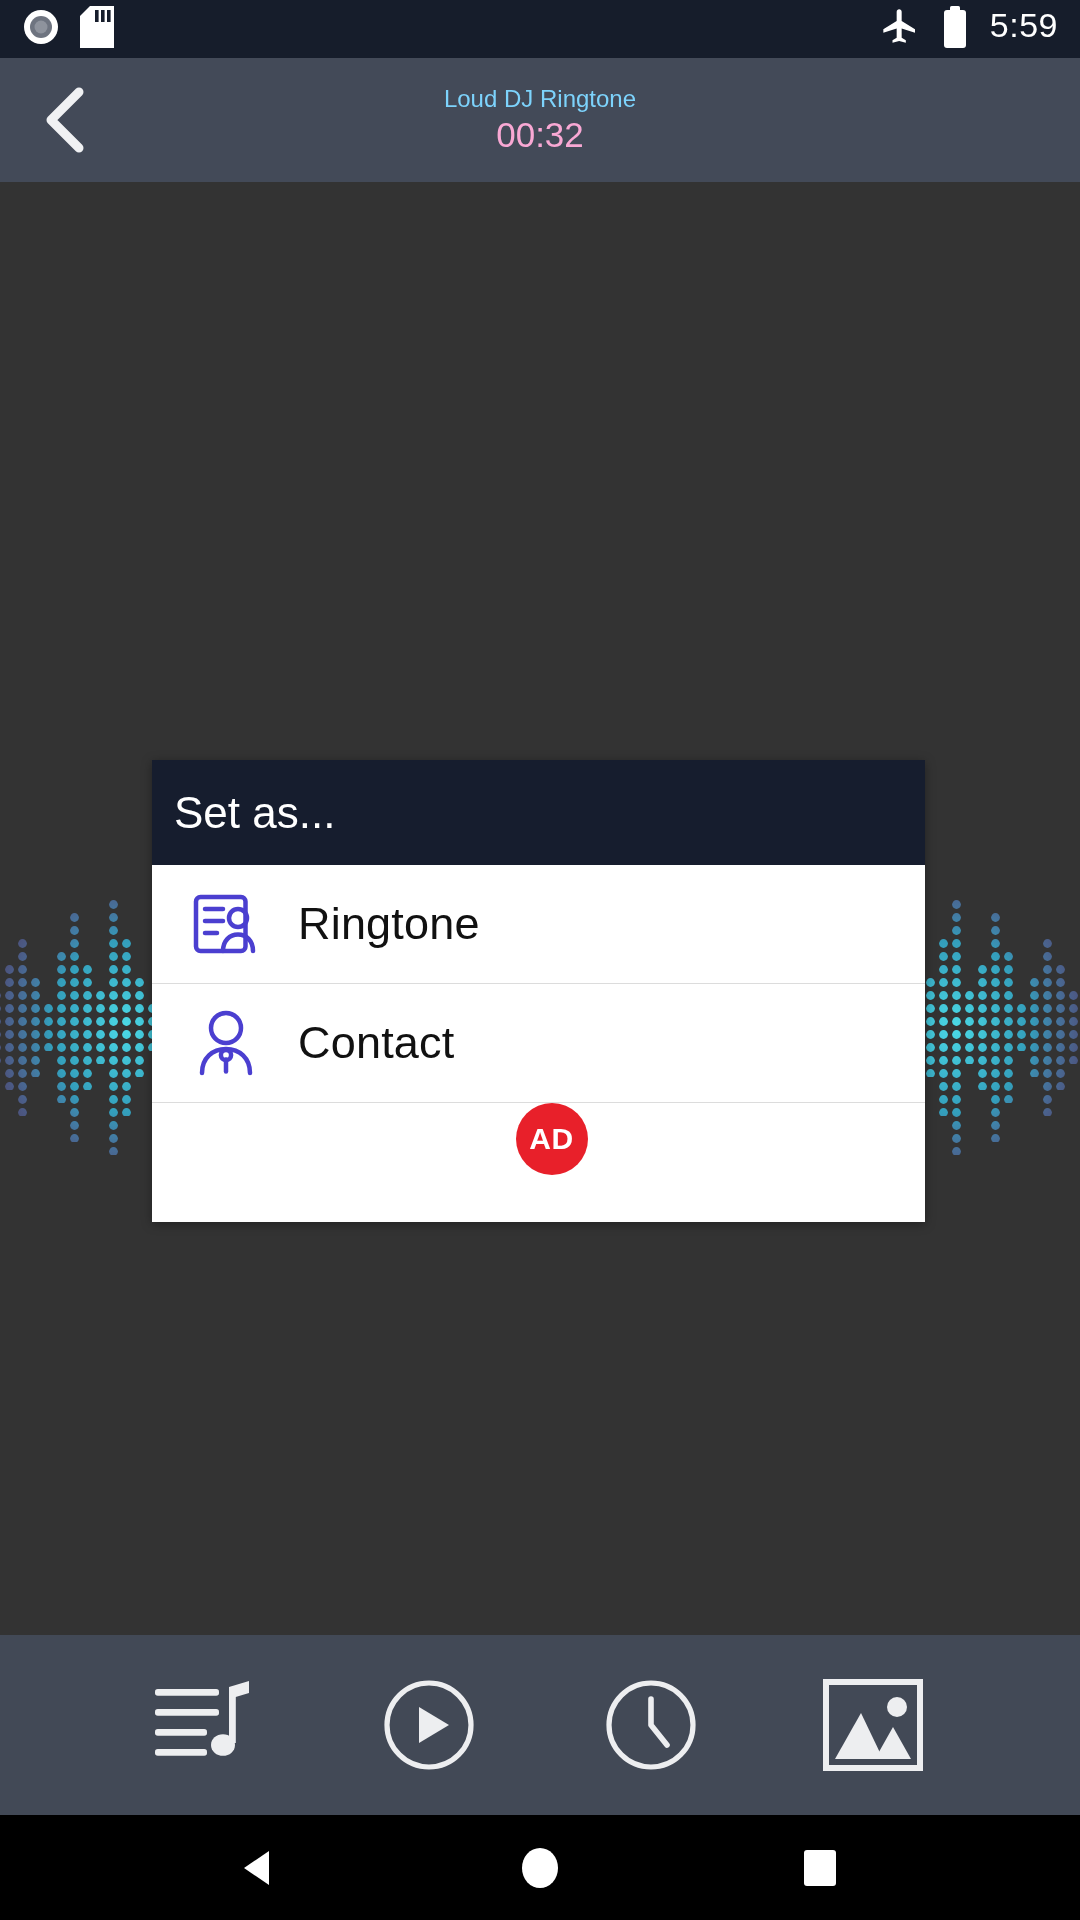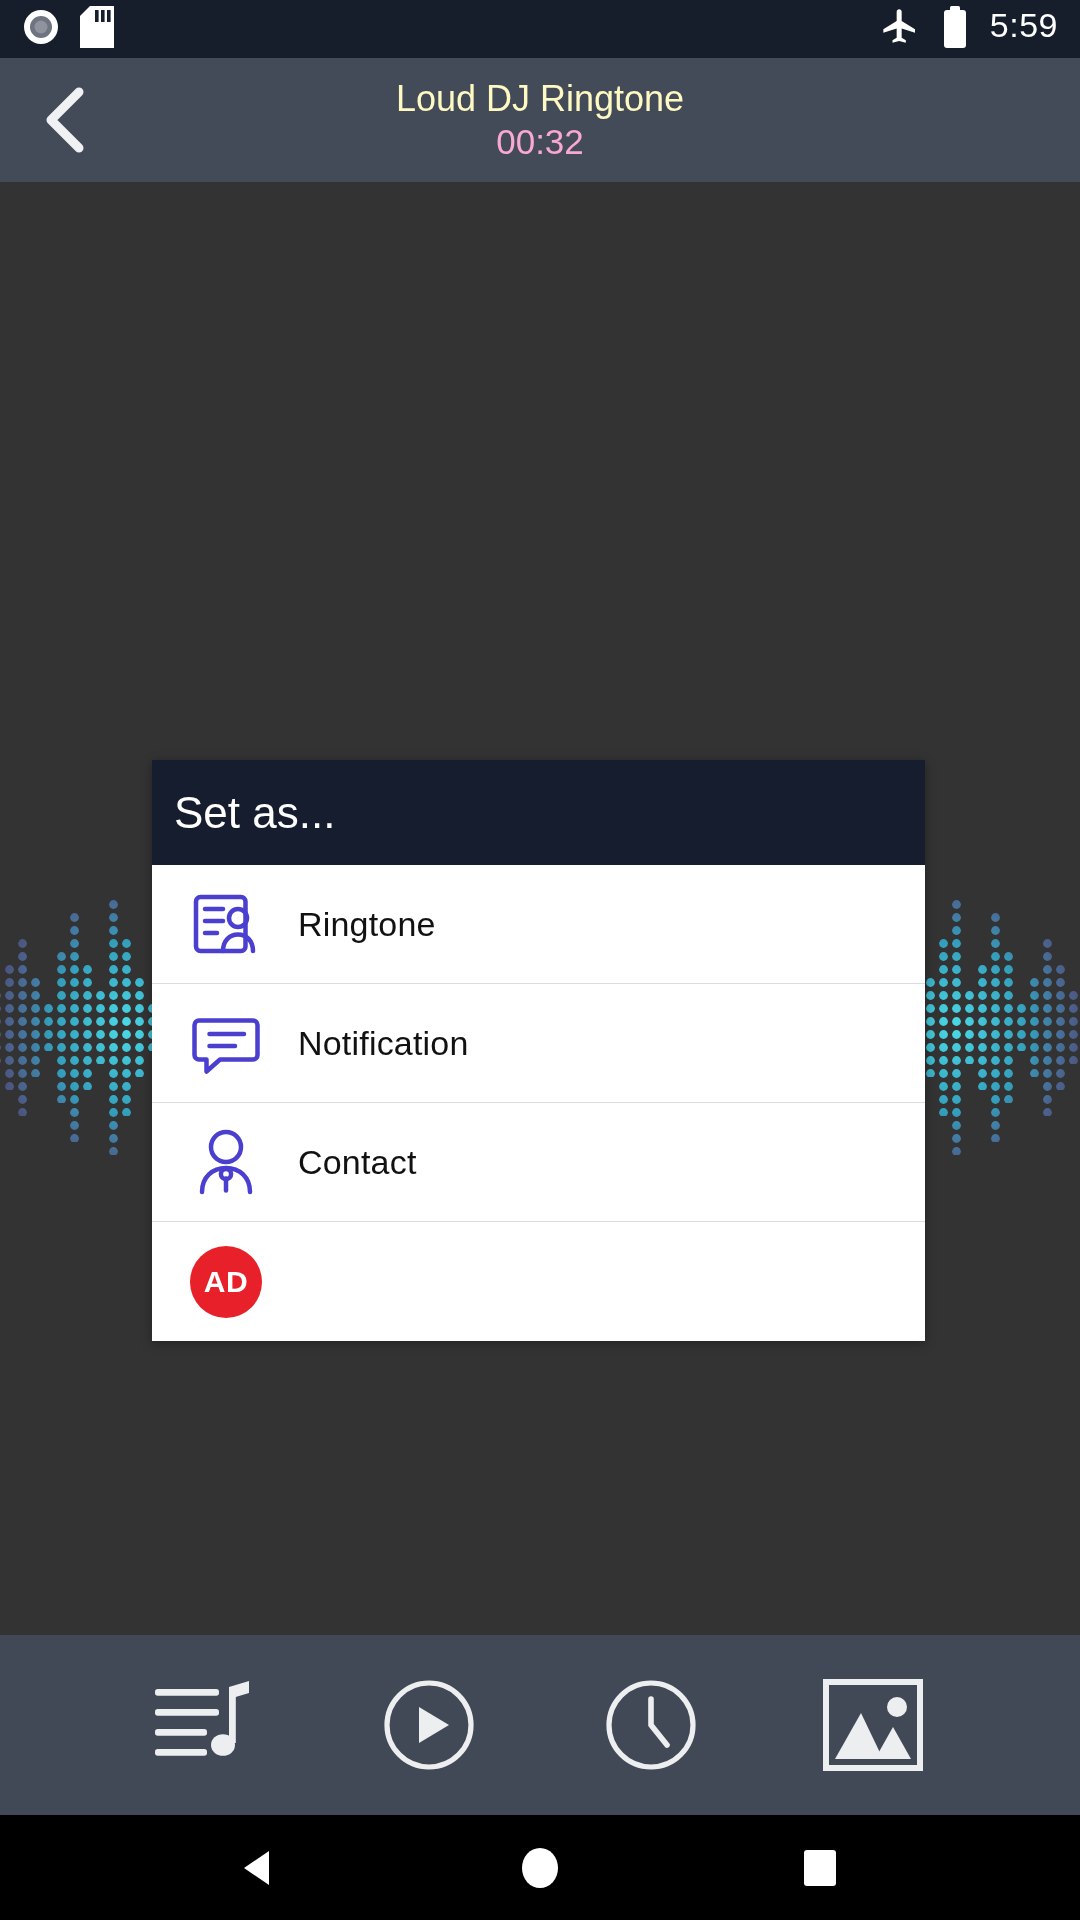--- a/index.html
+++ b/index.html
@@ -44,21 +44,21 @@
     display:flex; align-items:center; justify-content:center;
   }
   .header-titles {
     position:absolute; left:0; top:0;
     width:1080px; height:124px;
     display:flex; flex-direction:column;
     align-items:center; justify-content:center;
     gap:4px;
   }
   .header-title {
-    color:#fef9c3; font-size:36px; line-height:1.1;
+    color:#7dd3fc; font-size:24px; line-height:1.1;
   }
   .header-sub {
     color:#f9a8d4; font-size:35px; line-height:1.1;
   }
 
   
   .content {
     position:absolute; top:182px; left:0;
     width:1080px; height:1601px;
     background:#333333;
@@ -92,27 +92,27 @@
     color:#FFFFFF; font-size:44px; font-weight:400;
   }
   .dialog-list { background:#fff; }
   .dialog-item {
     height:119px;
     display:flex; align-items:center;
     padding-left:26px;
     border-bottom:1px solid #DCDCDC;
     background:#fff;
   }
-  .dialog-item:last-child { border-bottom:none; }
+  .dialog-item:last-child { border-bottom:none;flex-direction:column; }
   .item-icon {
     width:96px; min-width:96px;
     display:flex; align-items:center; justify-content:center;
   }
   .item-label {
-    color:#111111; font-size:34px;
+    color:#111111; font-size:45px;
     margin-left:24px; letter-spacing:.2px;
   }
   .ad-badge {
     width:72px; height:72px; border-radius:50%;
     background:#E8202A;
     display:flex; align-items:center; justify-content:center;
     color:#fff; font-size:30px; font-weight:bold;
     letter-spacing:.5px;
   }
 
@@ -286,30 +286,20 @@
               <line x1="10" y1="14" x2="22" y2="14"></line>
               <line x1="10" y1="22" x2="22" y2="22"></line>
               <line x1="10" y1="30" x2="18" y2="30"></line>
               <circle cx="32" cy="20" r="6"></circle>
               <path d="M22 42 c0 -7 4.5 -11 10 -11 s10 4 10 11"></path>
             </svg>
           </span>
           <span class="item-label">Ringtone</span>
         </div>
 
-        <div class="dialog-item">
-          <span class="item-icon">
-            <svg width="72" height="72" viewBox="0 0 48 48" fill="none" stroke="#4B3FD0" stroke-width="3" stroke-linecap="round" stroke-linejoin="round">
-              <path d="M6 9 h36 a3 3 0 0 1 3 3 v20 a3 3 0 0 1 -3 3 h-22 l-9 8 v-8 h-5 a3 3 0 0 1 -3 -3 v-20 a3 3 0 0 1 3 -3 z"></path>
-              <line x1="13" y1="18" x2="36" y2="18"></line>
-              <line x1="13" y1="26" x2="30" y2="26"></line>
-            </svg>
-          </span>
-          <span class="item-label">Notification</span>
-        </div>
 
 
         <div class="dialog-item">
           <span class="item-icon">
             <svg width="72" height="72" viewBox="0 0 48 48" fill="none" stroke="#4B3FD0" stroke-width="3" stroke-linecap="round" stroke-linejoin="round">
               <circle cx="24" cy="14" r="10"></circle>
               <path d="M8 44 c0 -10 7 -16 16 -16 s16 6 16 16"></path>
               <circle cx="24" cy="32" r="3.4"></circle>
               <line x1="24" y1="35" x2="24" y2="43"></line>
             </svg>

